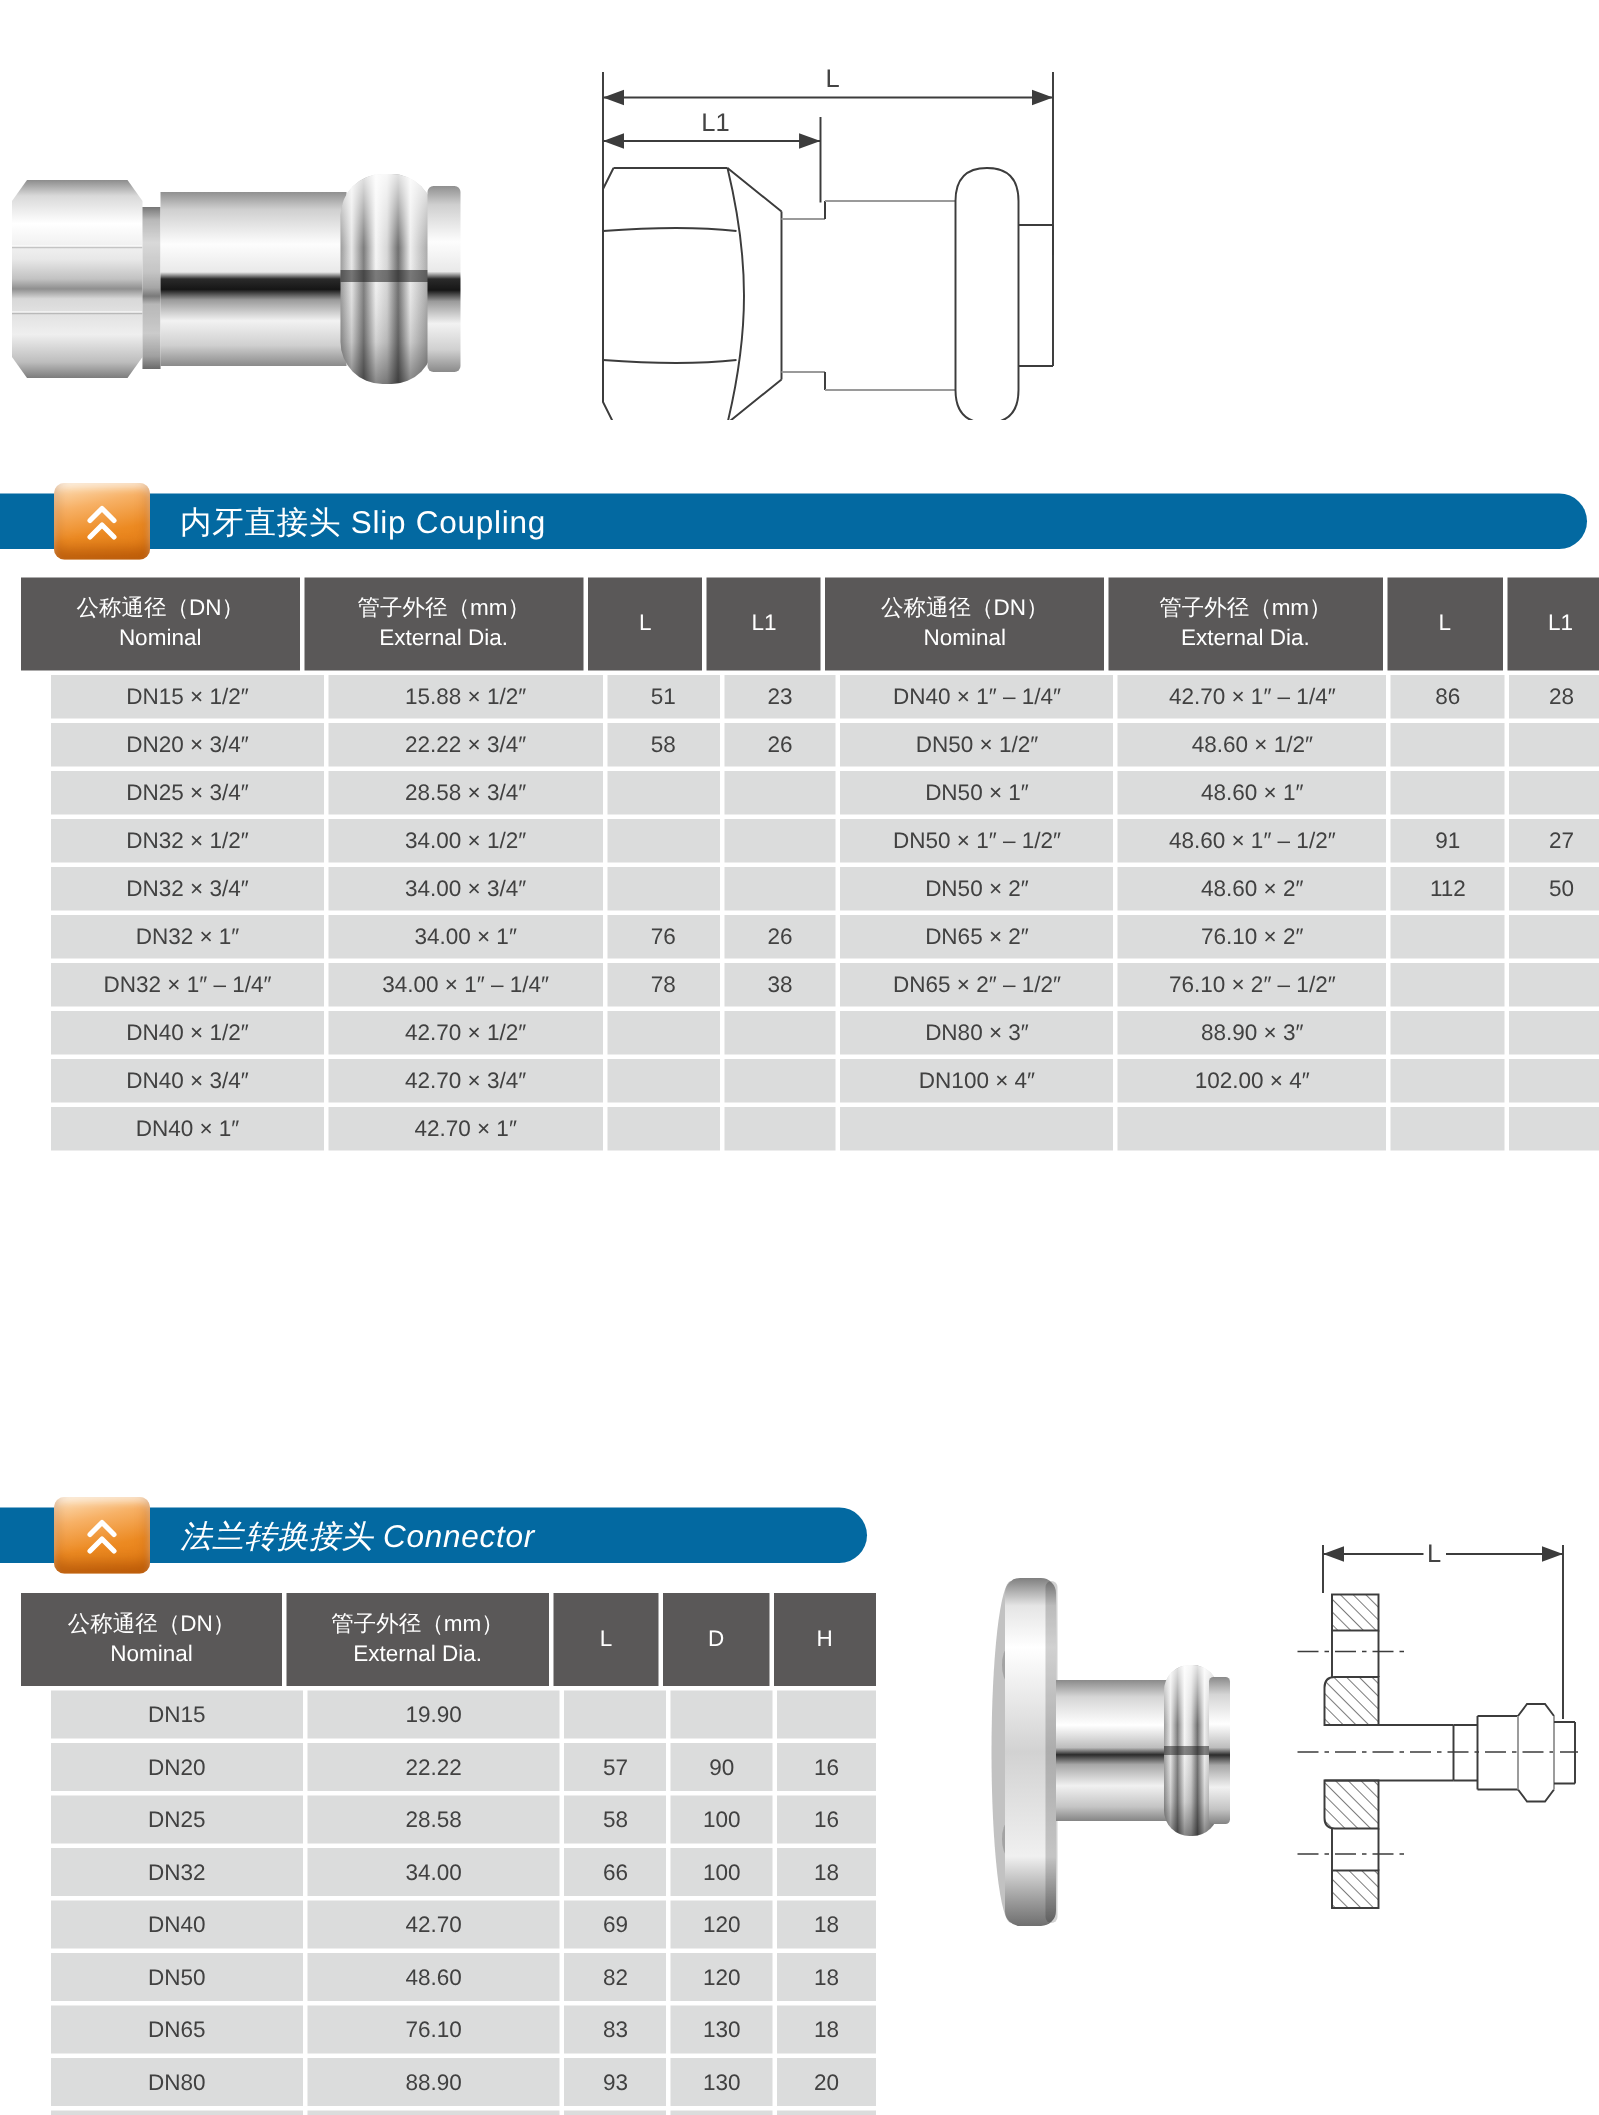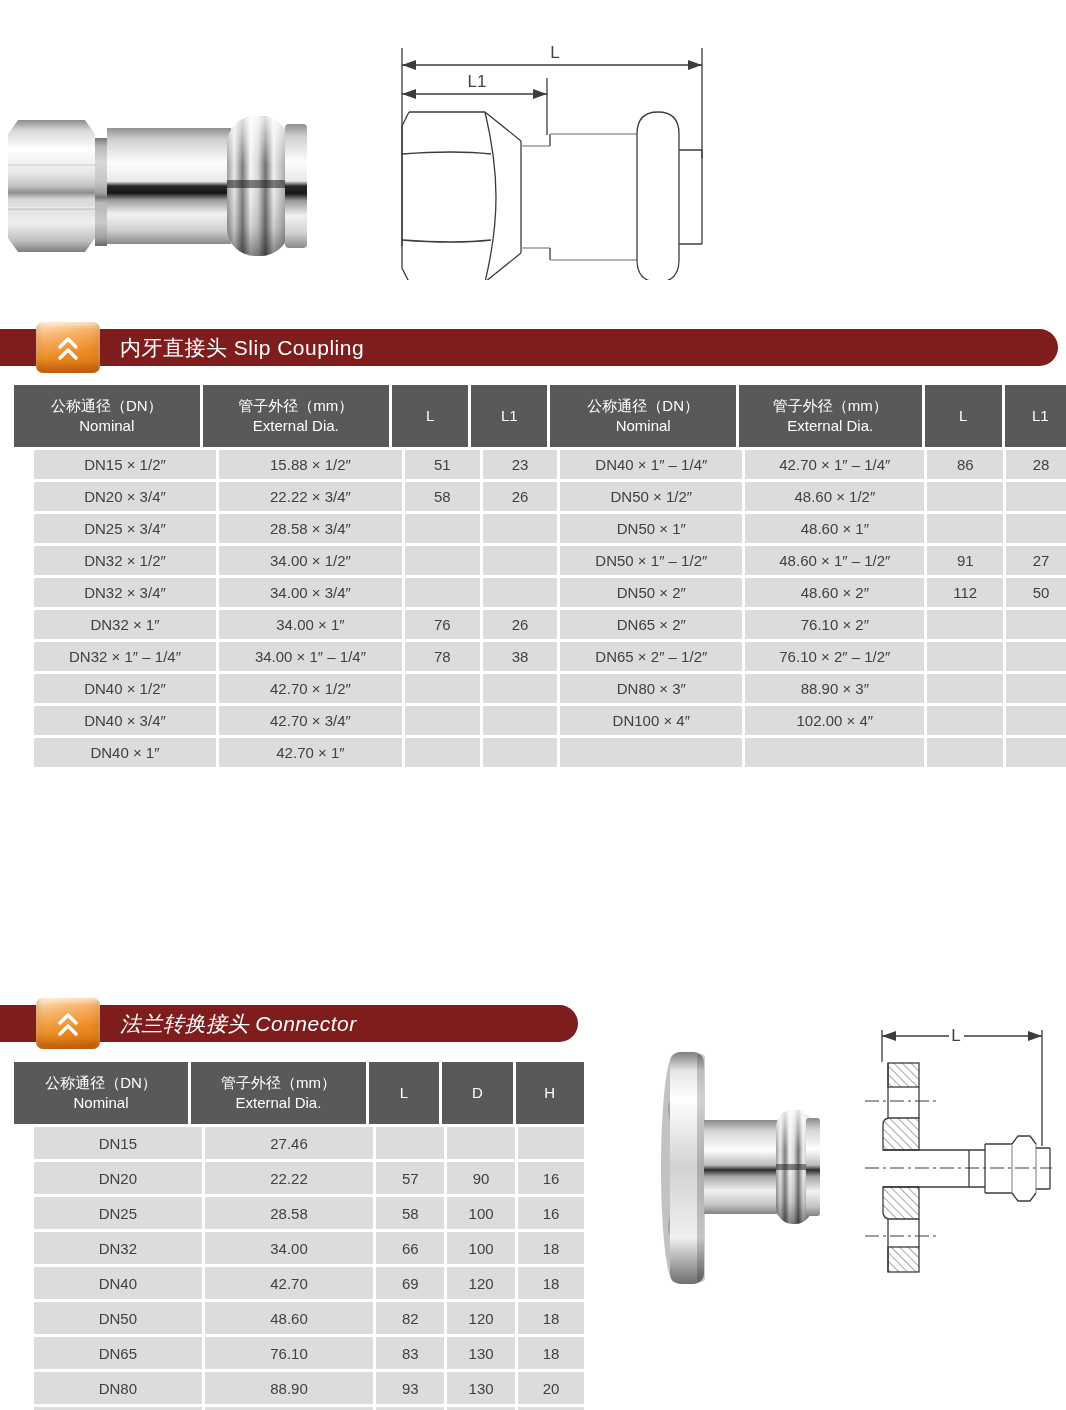--- a/index.html
+++ b/index.html
@@ -2,21 +2,21 @@
 <html><head>
 <meta charset="utf-8">
 <style>
   html,body { margin:0; padding:0; background:#ffffff; }
   body { font-family:"Liberation Sans", sans-serif; }
   .page { position:relative; width:1066px; height:1410px; background:#ffffff; overflow:hidden; }
 
   .abs { position:absolute; }
 
   
-  .section-bar { position:absolute; height:37px; background:#7f1d1d; border-radius:0 19px 19px 0; }
+  .section-bar { position:absolute; height:37px; background:#0369a1; border-radius:0 19px 19px 0; }
   .bar1 { left:0; top:329px; width:1058px; }
   .bar2 { left:0; top:1005px; width:578px;font-style:italic; }
   .section-title { position:absolute; left:120px; top:50%; transform:translateY(-50%);
                    color:#ffffff; font-size:21px; letter-spacing:.5px; white-space:nowrap; }
   .badge { position:absolute; left:36px; top:-7px; width:64px; height:51px; border-radius:7px;
            background:linear-gradient(168deg,#fde4c2 0%,#f7b166 30%,#ec8a22 62%,#df760e 100%);
            box-shadow: inset 0 -7px 9px rgba(150,62,0,.5), inset 0 3px 5px rgba(255,255,255,.6);
            display:flex; align-items:center; justify-content:center; }
 
   
@@ -289,21 +289,21 @@
         <span>管子外径（mm）</span>
         <span>External Dia.</span>
       </div>
       <div class="th big">L</div>
       <div class="th big">D</div>
       <div class="th big">H</div>
     </div>
     <div>
         <div class="trow">
           <div class="td">DN15</div>
-          <div class="td">27.46</div>
+          <div class="td">19.90</div>
           <div class="td"></div>
           <div class="td"></div>
           <div class="td"></div>
         </div>
         <div class="trow">
           <div class="td">DN20</div>
           <div class="td">22.22</div>
           <div class="td">57</div>
           <div class="td">90</div>
           <div class="td">16</div>

